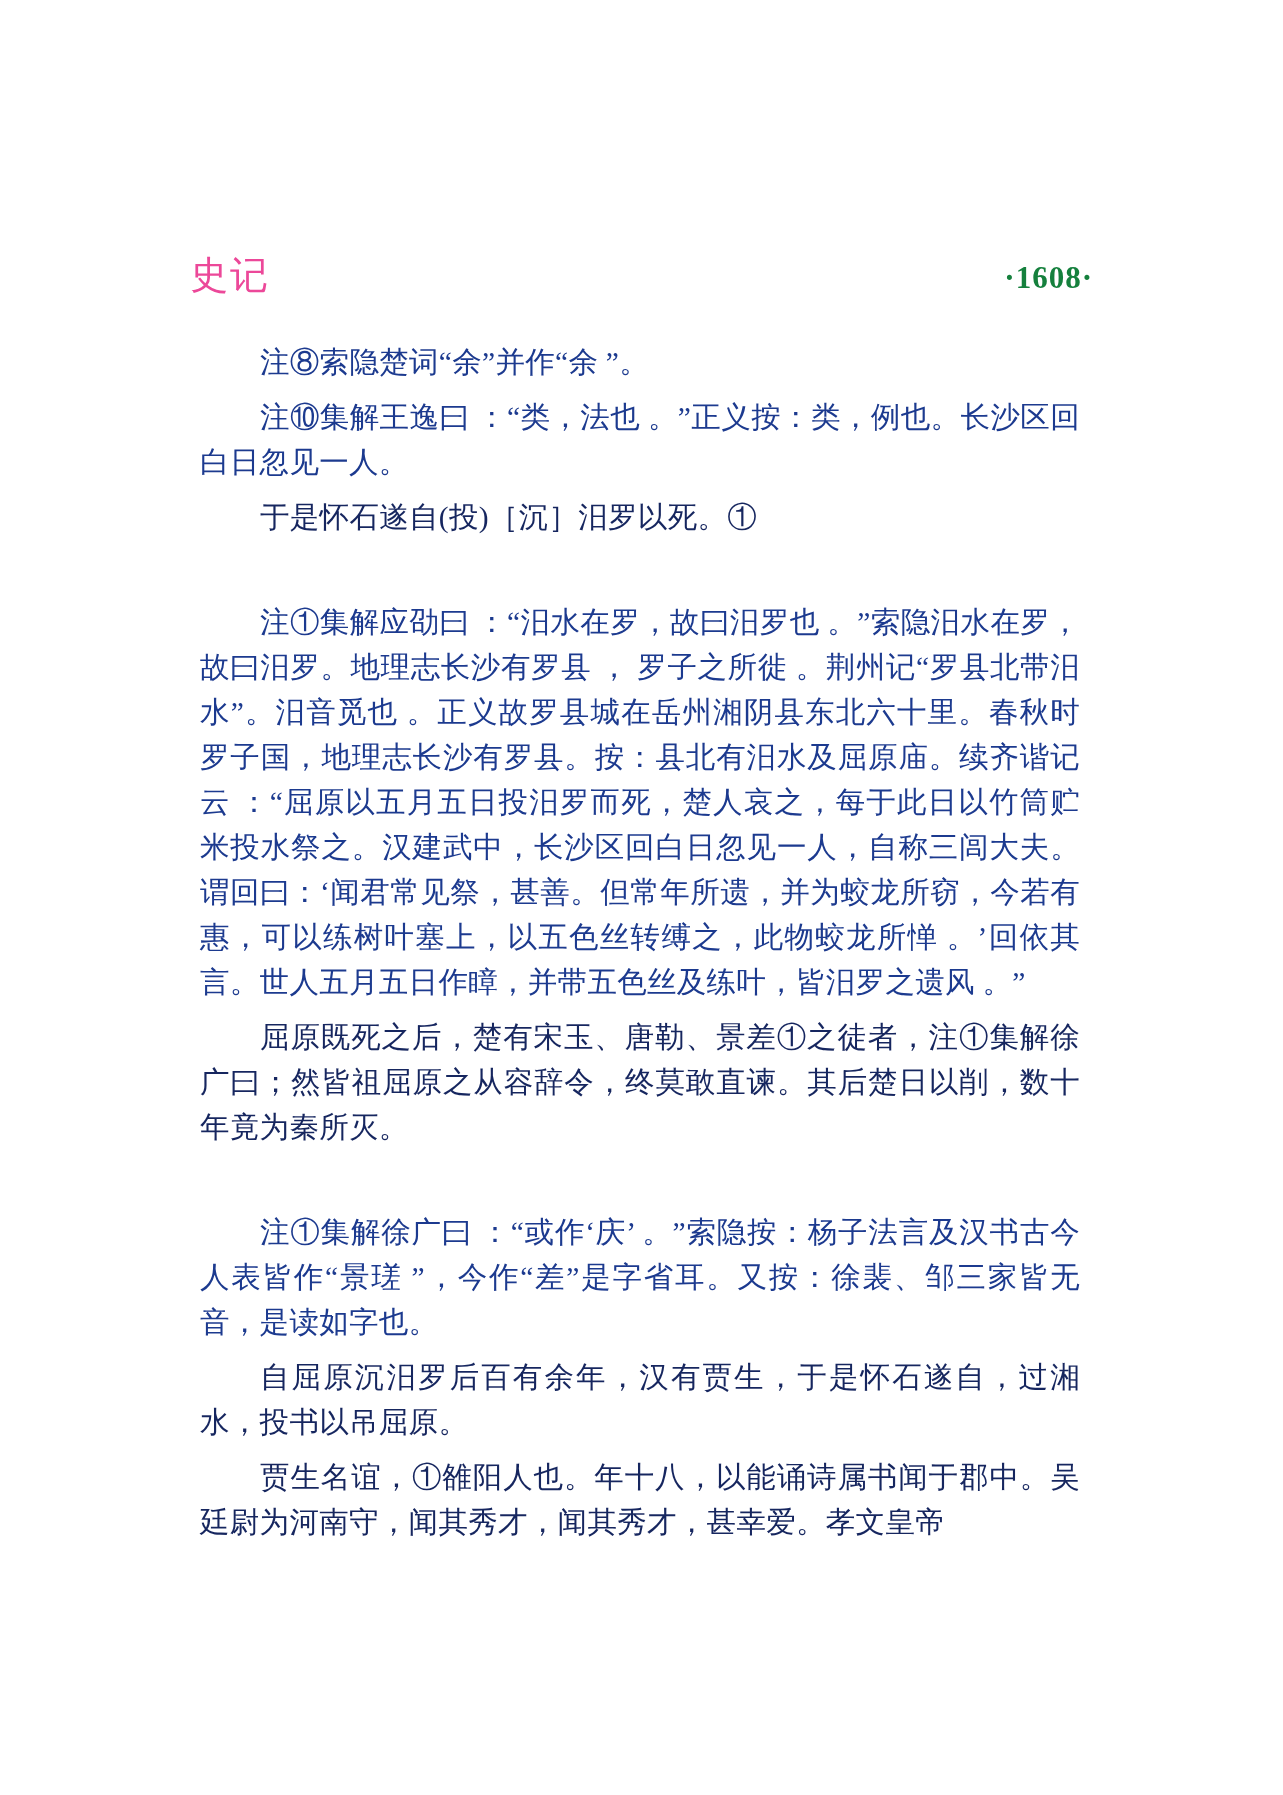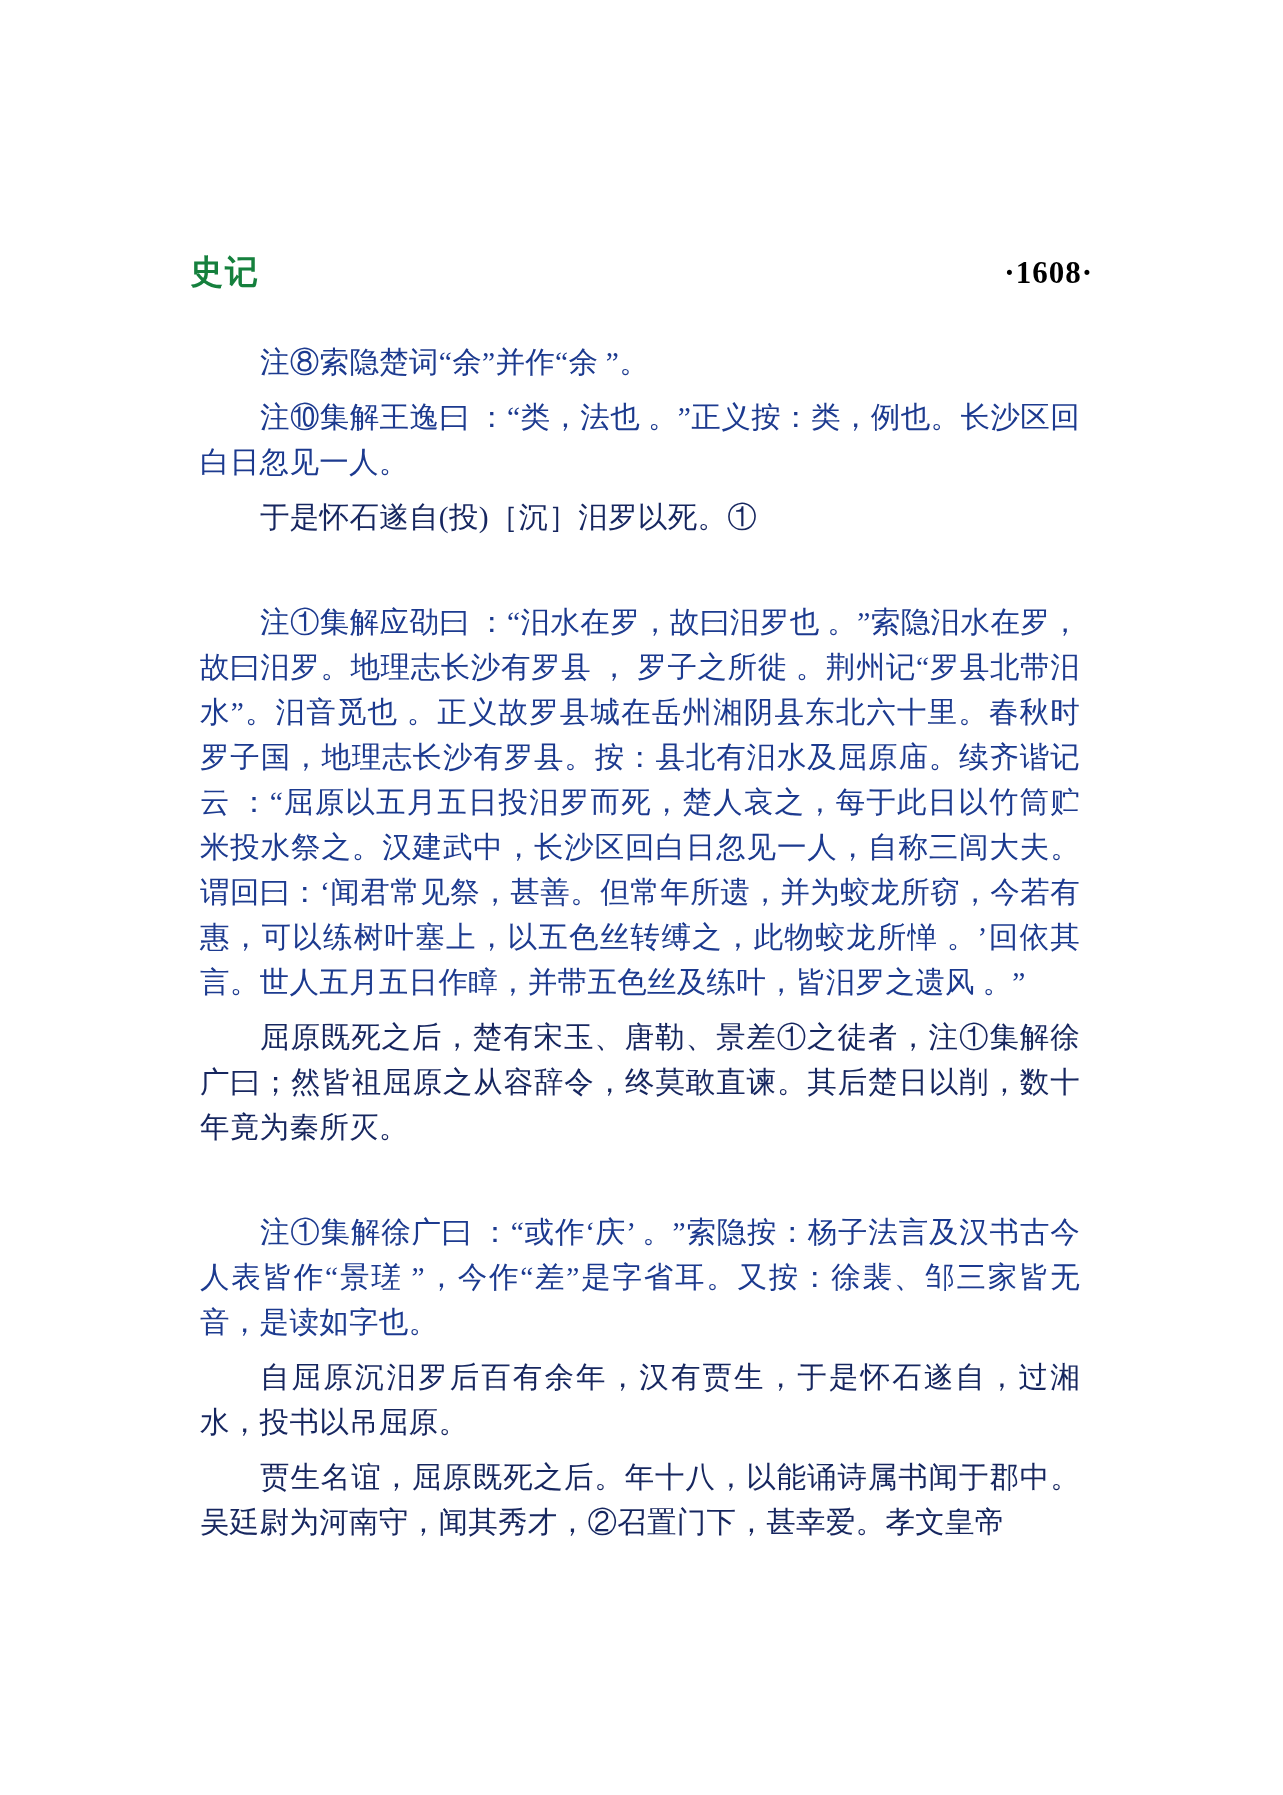--- a/index.html
+++ b/index.html
@@ -23,29 +23,29 @@
   .header {
     position: absolute;
     top: 250px;
     left: 190px;
     right: 190px;
     display: flex;
     align-items: baseline;
     justify-content: space-between;
   }
   .header-title {
-    font-size: 33px;
-    font-weight: bold;
-    color: #15803d;
+    font-size: 38px;
+    font-weight: normal;
+    color: #ec4899;
     letter-spacing: 2px;
   }
   .header-page {
     font-size: 31px;
     font-weight: bold;
-    color: #000000;
+    color: #15803d;
     letter-spacing: 1px;
   }
   .content {
     position: absolute;
     top: 330px;
     left: 190px;
     width: 900px;
   }
   .para {
     font-size: 29.5px;
@@ -82,17 +82,17 @@
 
     <div class="gap-md"></div>
 
     <p class="para indent note">注①集解应劭曰 ：“汨水在罗，故曰汨罗也 。”索隐汨水在罗，故曰汨罗。地理志长沙有罗县 ， 罗子之所徙 。荆州记“罗县北带汨水”。汨音觅也 。正义故罗县城在岳州湘阴县东北六十里。春秋时罗子国，地理志长沙有罗县。按：县北有汨水及屈原庙。续齐谐记云 ：“屈原以五月五日投汨罗而死，楚人哀之，每于此日以竹筒贮米投水祭之。汉建武中，长沙区回白日忽见一人，自称三闾大夫。谓回曰：‘闻君常见祭，甚善。但常年所遗，并为蛟龙所窃，今若有惠，可以练树叶塞上，以五色丝转缚之，此物蛟龙所惮 。’回依其言。世人五月五日作瞕，并带五色丝及练叶，皆汨罗之遗风 。”</p>
     <p class="para indent">屈原既死之后，楚有宋玉、唐勒、景差①之徒者，注①集解徐广曰；然皆祖屈原之从容辞令，终莫敢直谏。其后楚日以削，数十年竟为秦所灭。</p>
 
     <div class="gap-md"></div>
 
     <p class="para indent note">注①集解徐广曰 ：“或作‘庆’ 。”索隐按：杨子法言及汉书古今人表皆作“景瑳 ”，今作“差”是字省耳。又按：徐裴、邹三家皆无音，是读如字也。</p>
     <p class="para indent">自屈原沉汨罗后百有余年，汉有贾生，于是怀石遂自，过湘水，投书以吊屈原。</p>
-    <p class="para indent">贾生名谊，屈原既死之后。年十八，以能诵诗属书闻于郡中。吴廷尉为河南守，闻其秀才，②召置门下，甚幸爱。孝文皇帝</p>
+    <p class="para indent">贾生名谊，①雒阳人也。年十八，以能诵诗属书闻于郡中。吴廷尉为河南守，闻其秀才，闻其秀才，甚幸爱。孝文皇帝</p>
 
   </div>
 
 </div>
 
 </body></html>

